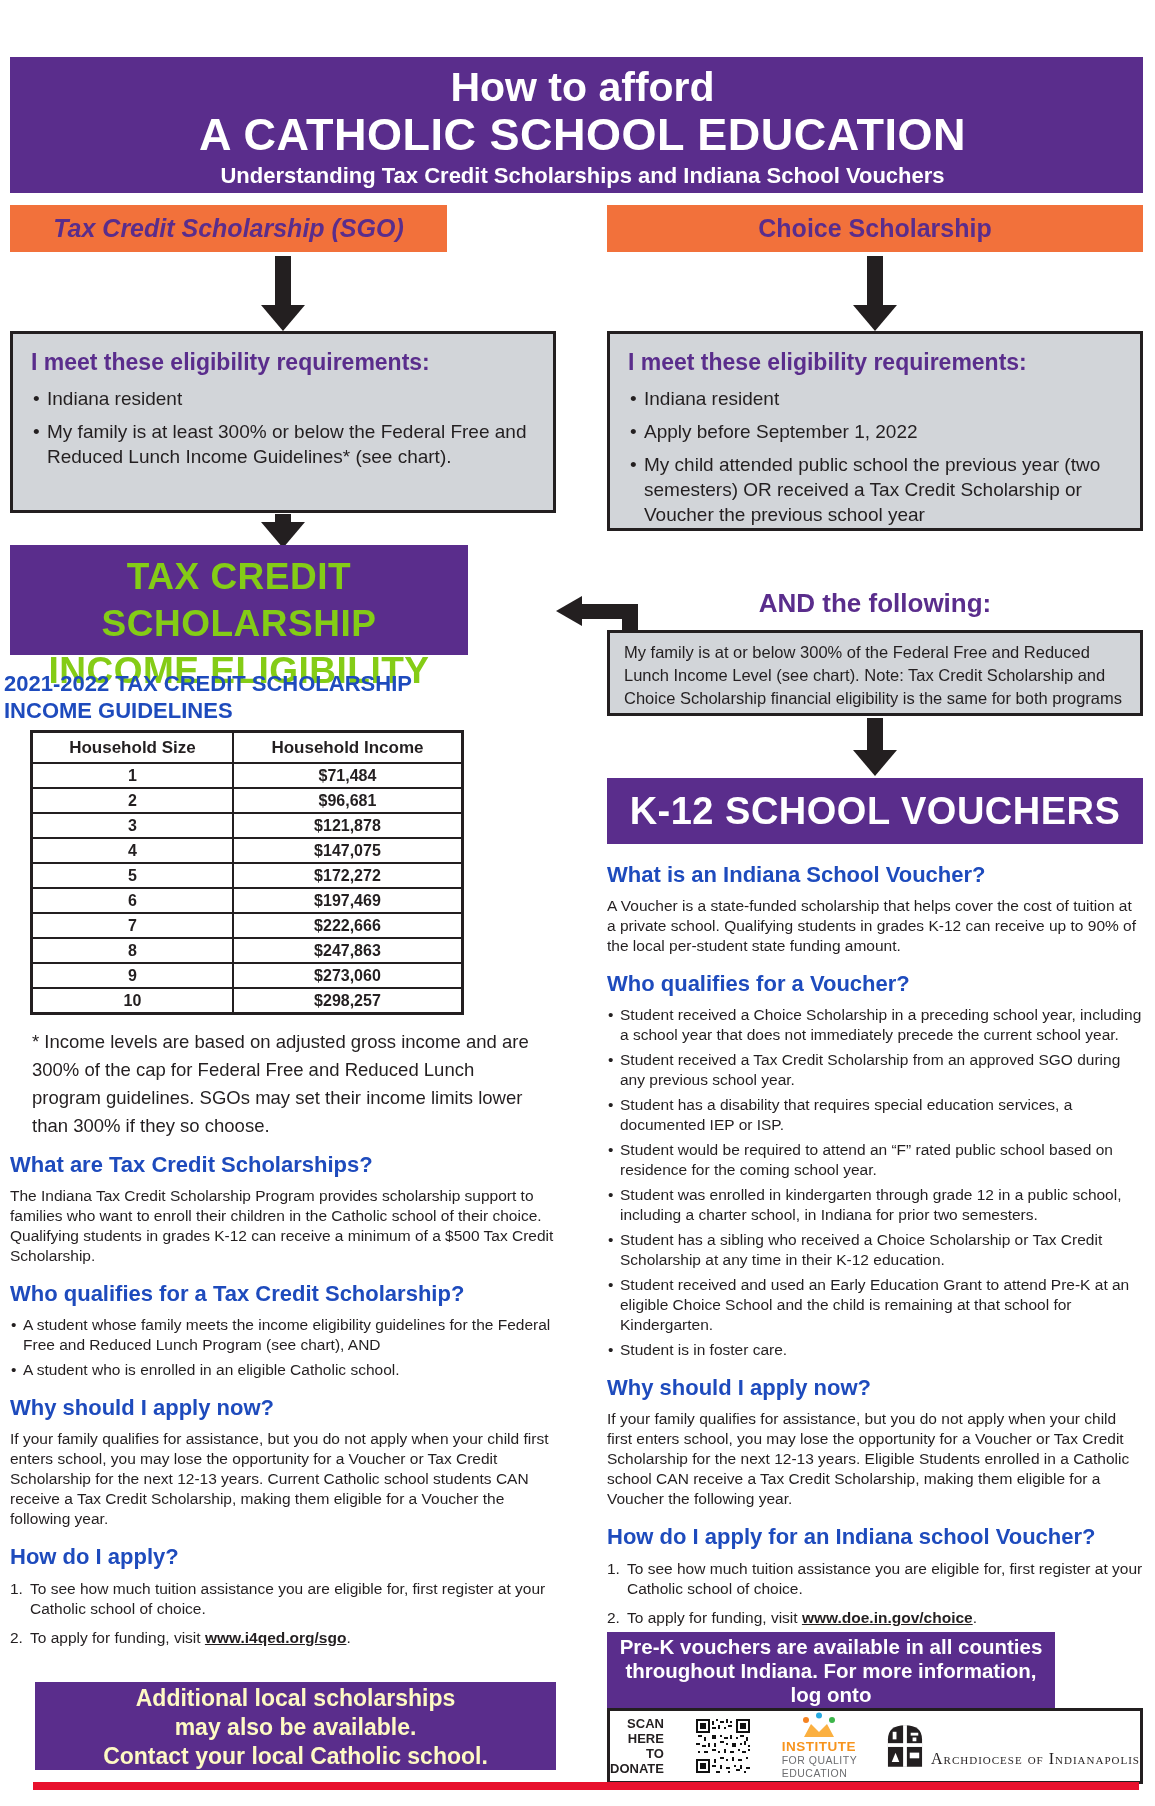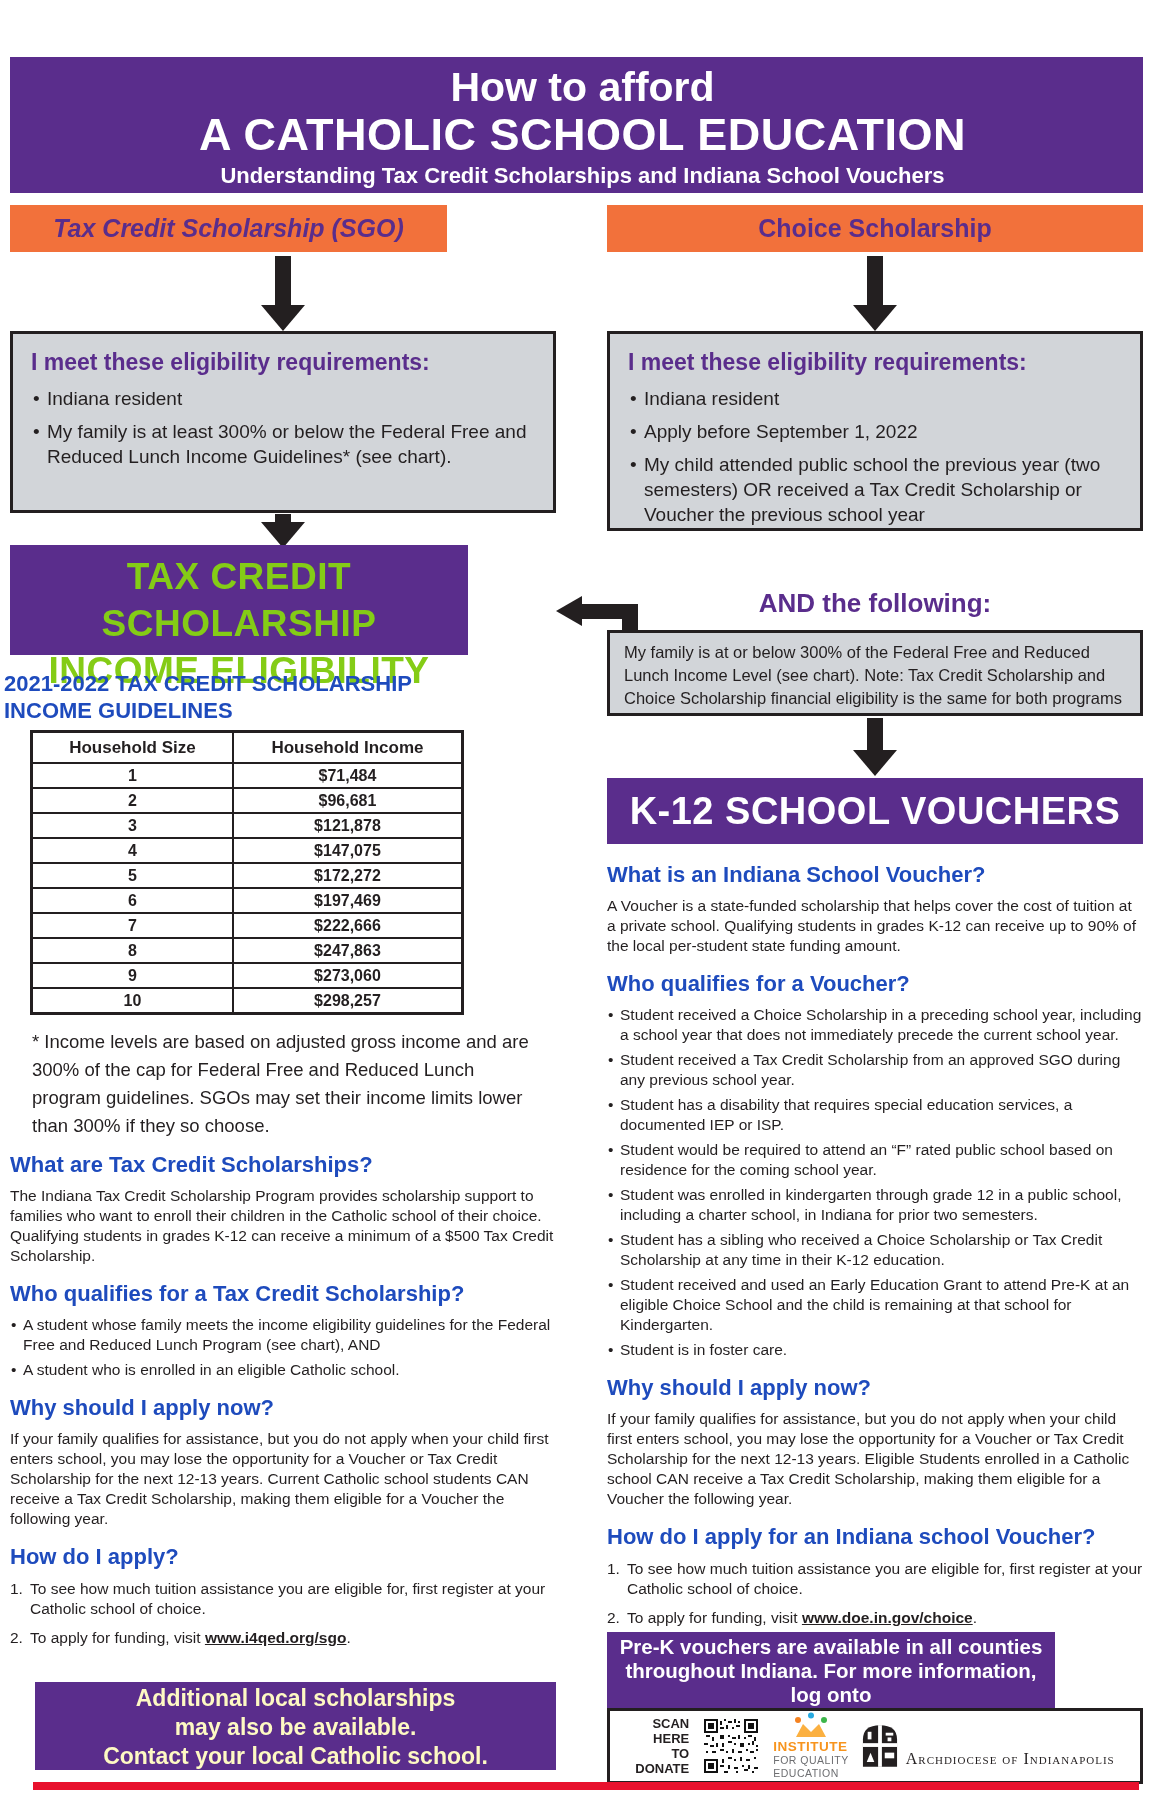--- a/index.html
+++ b/index.html
@@ -63,21 +63,21 @@
   .step{display:flex;font-size:15.5px;line-height:20px;margin:9px 0;}
   .step .n{flex:none;width:20px;}
   a.link{color:inherit;font-weight:bold;text-decoration:underline;cursor:pointer;}
   
   .local-box{left:35px;top:1682px;width:521px;height:88px;background:var(--purple);color:#fef9c3;
              text-align:center;font-weight:bold;font-size:23px;line-height:29px;box-sizing:border-box;padding-top:2px;}
   .prek{left:607px;top:1632px;width:448px;height:76px;background:var(--purple);color:#fff;
         text-align:center;font-weight:bold;font-size:20.5px;line-height:24px;box-sizing:border-box;padding-top:3px;}
   .wlink{color:#fff;font-weight:bold;text-decoration:underline;cursor:pointer;}
   .logo-strip{left:607px;top:1708px;width:536px;height:76px;background:#fff;border:3px solid var(--ink);
-              box-sizing:border-box;display:flex;align-items:center;justify-content:center;gap:13px;}
+              box-sizing:border-box;display:flex;align-items:center;justify-content:space-between;gap:13px;}
   .scan{font-weight:bold;font-size:13px;line-height:15px;text-align:right;}
   .iqe{display:flex;flex-direction:column;align-items:flex-start;}
   .iqe-main{color:#f7941d;font-weight:bold;font-size:13.5px;line-height:15px;letter-spacing:.5px;}
   .iqe-sub{color:#6d6e71;font-size:10.5px;line-height:13px;letter-spacing:.5px;}
   .arch{display:flex;align-items:flex-end;gap:8px;}
   .arch-text{font-family:"Liberation Serif",serif;font-variant:small-caps;font-size:16px;
              letter-spacing:1px;line-height:18px;}
   .redline{left:33px;top:1782px;width:1106px;height:8px;background:var(--red);}
 </style>
 </head>

